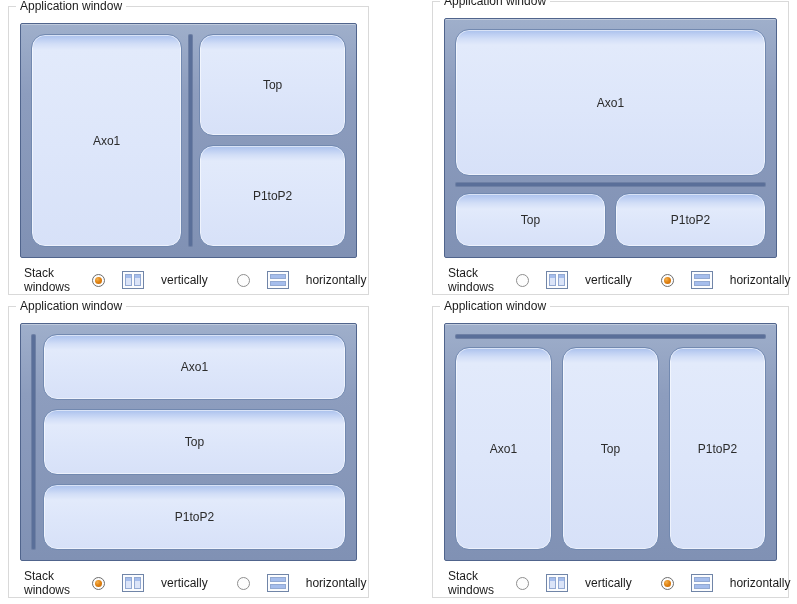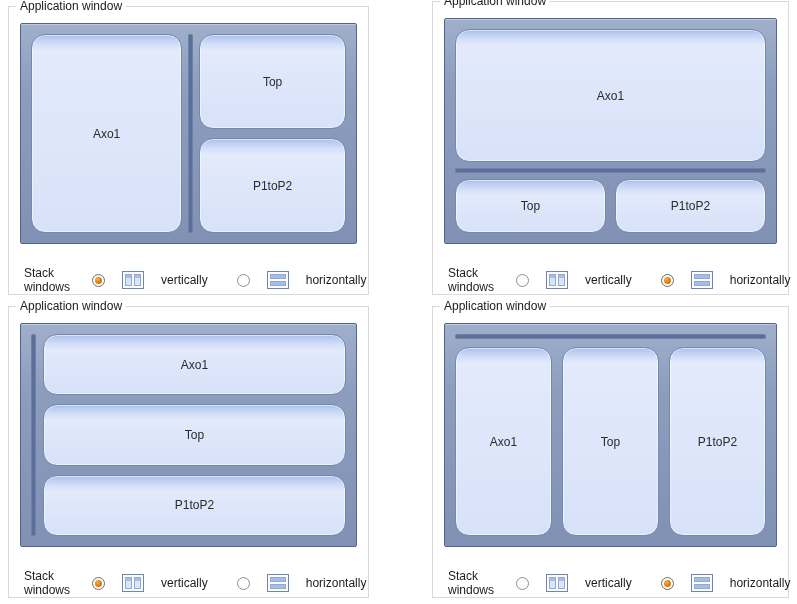--- a/index.html
+++ b/index.html
@@ -61,21 +61,21 @@
   .layout3 .col .cw{flex:1;}
 
   
   .layout4{flex-direction:column;}
   .layout4 .hsplit{flex:0 0 5px;margin-bottom:8px;}
   .layout4 .row{flex:1;display:flex;gap:10px;}
   .layout4 .row .cw{flex:1;}
 
   
   .stackrow{
-    height:22px;margin-top:25px;display:flex;align-items:center;gap:17px;
+    height:22px;margin-top:11px;display:flex;align-items:center;gap:17px;
     padding-left:4px;flex:0 0 auto;
   }
   .stacklabel{margin-right:5px;}
   .radio{
     box-sizing:border-box;width:13px;height:13px;border:1px solid #8f8f8f;border-radius:50%;
     background:#fdfdfd;display:inline-flex;align-items:center;justify-content:center;flex:0 0 auto;
     cursor:default;
   }
   .radio .dot{width:7px;height:7px;border-radius:50%;display:none;
     background:radial-gradient(circle at 35% 32%,#f6b14d 0%,#e08414 45%,#c76400 100%);}

